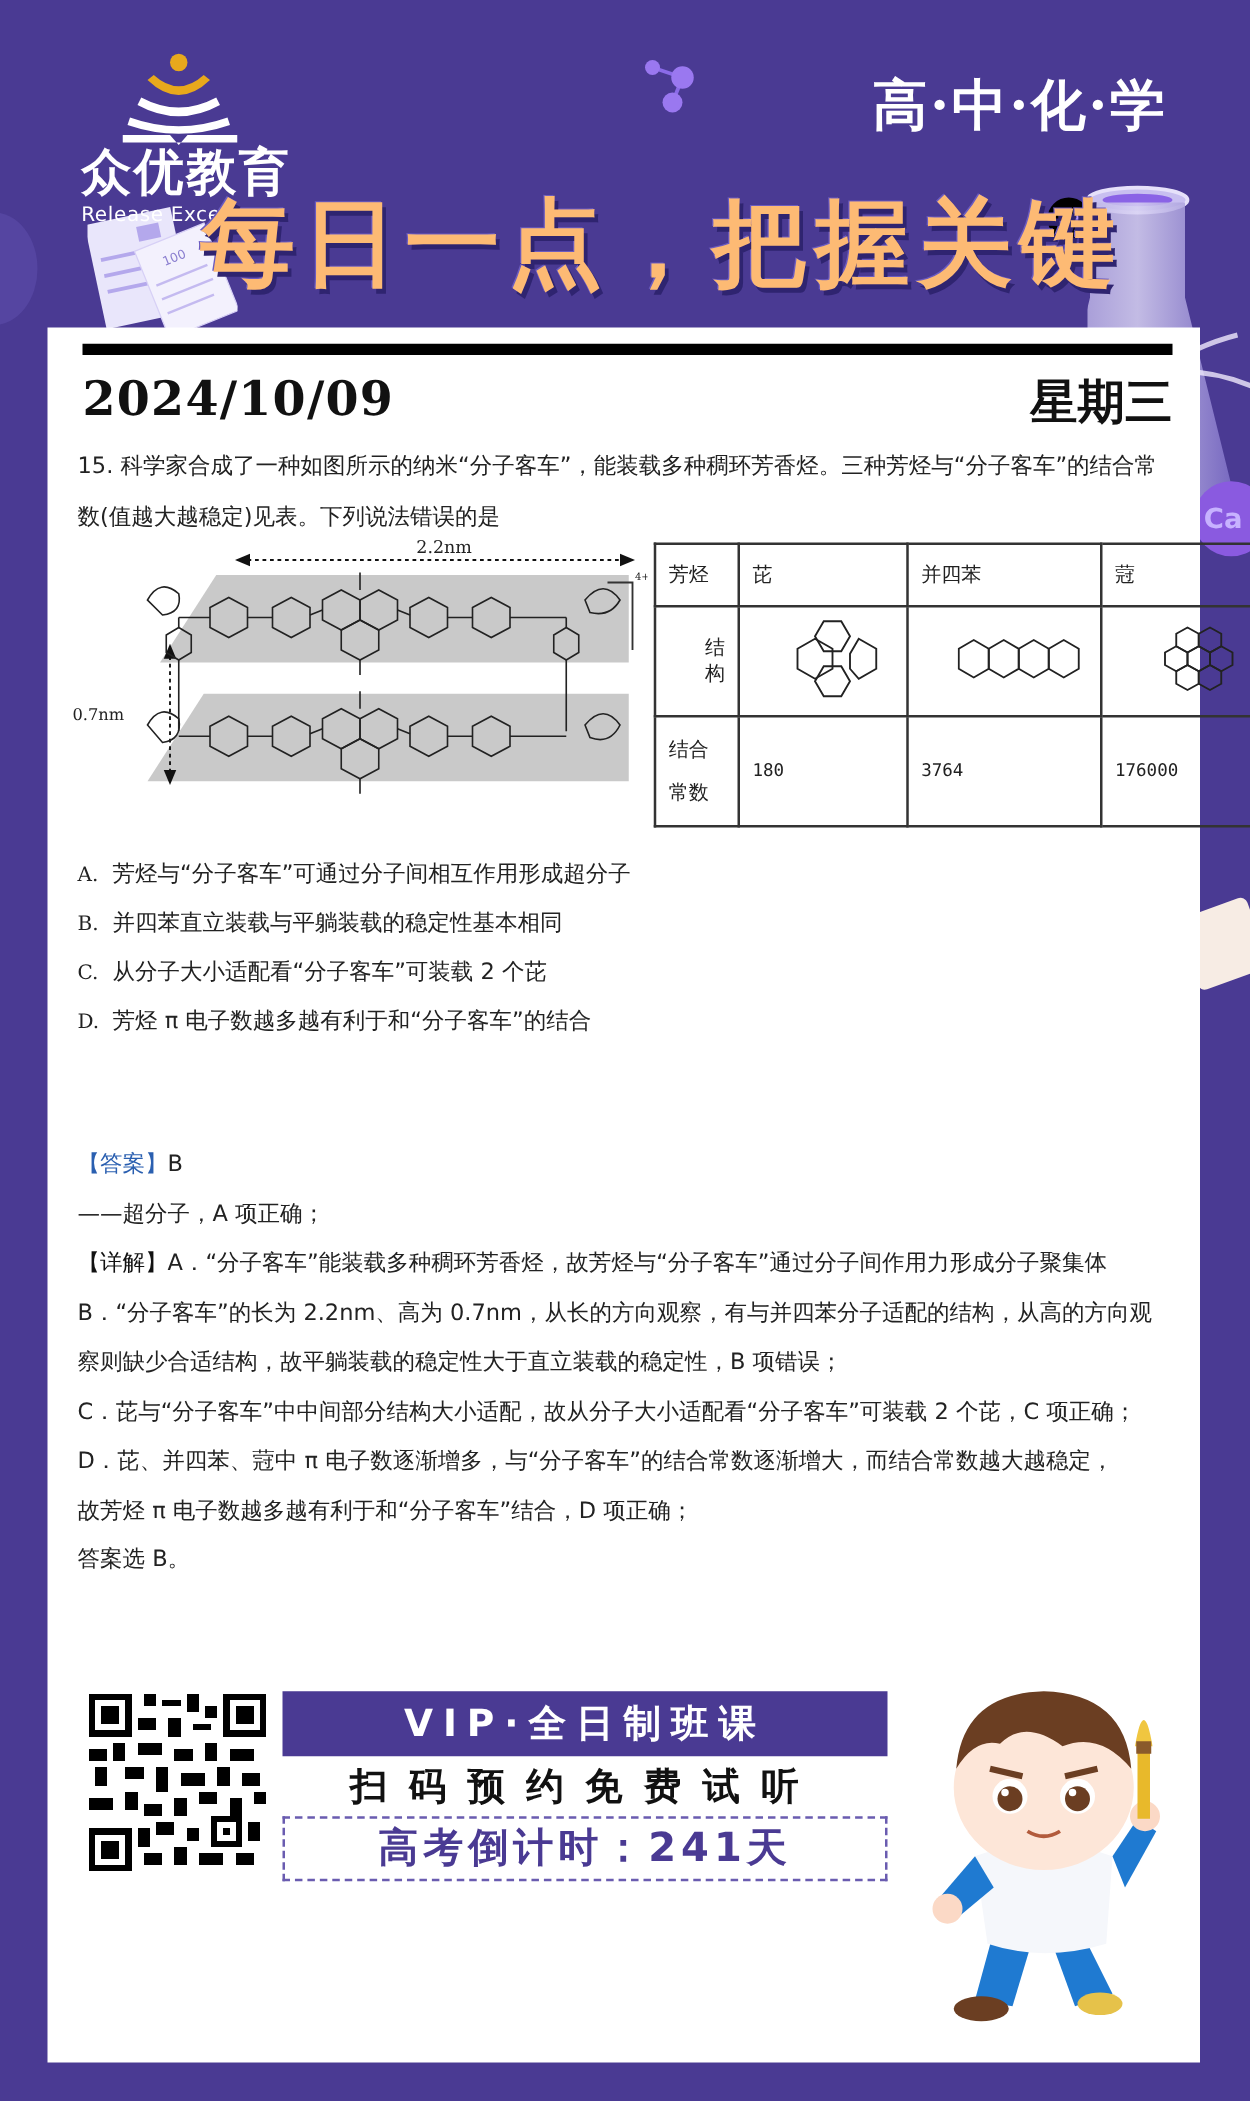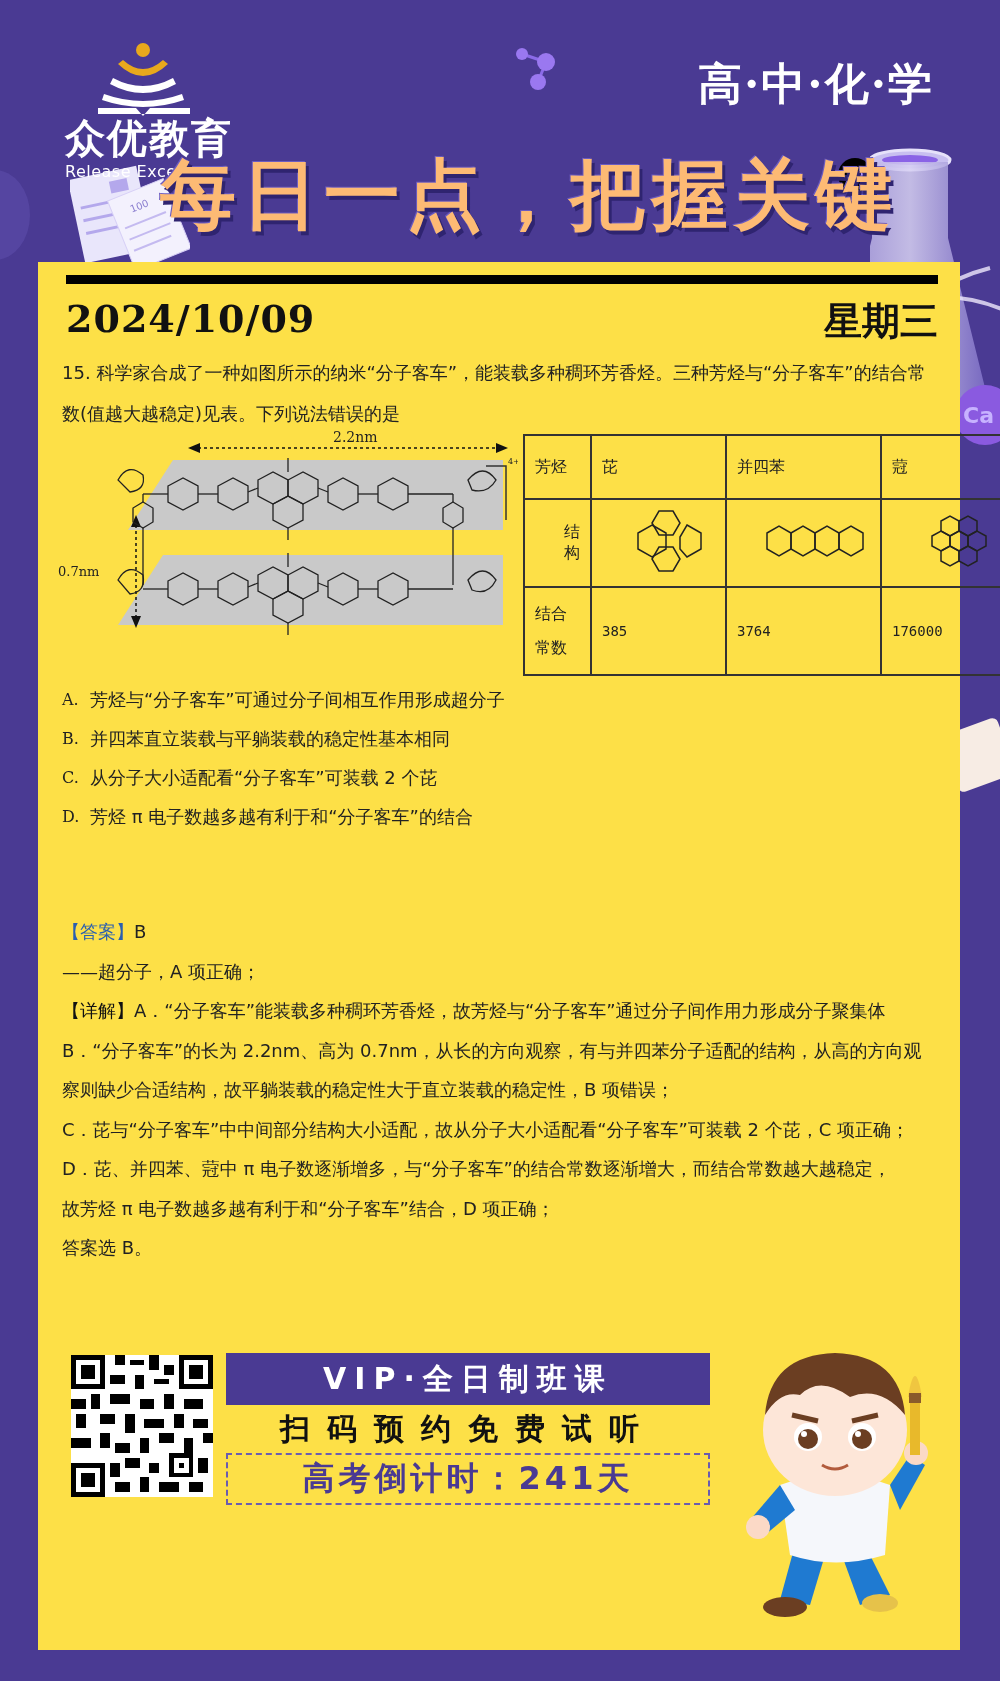--- a/index.html
+++ b/index.html
@@ -30,21 +30,21 @@
   .papers { position: absolute; left: 70px; top: 155px; }
   .flask { position: absolute; left: 870px; top: 148px; }
   .bubble { position: absolute; left: -40px; top: 170px; width: 70px; height: 90px; border-radius: 50%; background: #5a4aa6; opacity: .7; }
   .fe-ball { position: absolute; left: 838px; top: 158px; width: 34px; height: 34px; border-radius: 50%; background: #000000; color: #b99bff; font-size: 14px; font-weight: bold; display: flex; align-items: center; justify-content: center; }
   .ca-ball { position: absolute; left: 955px; top: 385px; width: 60px; height: 60px; border-radius: 50%; background: #8a5ae0; color: #c7b2ff; font-size: 22px; font-weight: bold; display: flex; align-items: center; padding-left: 8px; }
   .paper-right { position: absolute; left: 948px; top: 725px; width: 60px; height: 60px; background: #f7ece4; transform: rotate(-20deg); border-radius: 6px; }
 
   
   .card {
     position: absolute; left: 38px; top: 262px; width: 922px; height: 1388px;
-    background: #fde047;
+    background: #ffffff;
   }
   .rule { position: absolute; left: 28px; top: 13px; width: 872px; height: 9px; background: #000; }
   .date {
     position: absolute; left: 28px; top: 34px;
     font-family: "DejaVu Serif", "Liberation Serif", serif;
     font-size: 38px; font-weight: bold; letter-spacing: 1px;
   }
   .weekday {
     position: absolute; right: 22px; top: 34px;
     font-family: "DejaVu Serif", "Liberation Serif", serif;
@@ -54,21 +54,21 @@
     position: absolute; left: 24px; top: 90px; width: 880px;
     font-size: 18px; line-height: 41px; color: #222;
   }
   .figure { position: absolute; left: 20px; top: 168px; width: 460px; height: 215px; }
 
   table.arene {
     position: absolute; left: 485px; top: 172px; border-collapse: collapse;
     font-size: 16px; color: #222;
   }
   table.arene td { border: 2px solid #333; padding: 0 10px; vertical-align: middle; }
-  table.arene tr.r1 td { height: 64px; margin-top: 12px; }
+  table.arene tr.r1 td { height: 50px; margin-top: 12px; }
   table.arene tr.r2 td { height: 88px; padding-left: 39px; }
   table.arene tr.r3 td { height: 88px; line-height: 34px; }
   .c1 { width: 70px; } .c2 { width: 102px; } .c3 { width: 123px; } .c4 { width: 92px; }
   .num { font-family: "DejaVu Sans Mono", "Liberation Mono", monospace; font-size: 14px; }
 
   .options { position: absolute; left: 24px; top: 418px; font-size: 18px; color: #222; }
   .option { height: 39px; line-height: 39px; display: flex; }
   .option .key { width: 28px; font-family: "DejaVu Serif", "Liberation Serif", serif; font-size: 16px; }
 
   .answer { position: absolute; left: 24px; top: 650px; width: 880px; font-size: 18px; line-height: 39.5px; color: #222; }
@@ -279,21 +279,21 @@
             <polygon points="29,30 38,25 47,30 47,40 38,45 29,40" transform="translate(-18,0)"></polygon>
             <polygon points="29,30 38,25 47,30 47,40 38,45 29,40" transform="translate(18,0)"></polygon>
             <polygon points="29,50 38,45 47,50 47,60 38,65 29,60" transform="translate(-9,-5)"></polygon>
             <polygon points="29,50 38,45 47,50 47,60 38,65 29,60" transform="translate(9,-5)"></polygon>
           </g>
         </svg>
       </td>
     </tr>
     <tr class="r3">
       <td>结合常数</td>
-      <td class="num">385</td>
+      <td class="num">180</td>
       <td class="num">3764</td>
       <td class="num">176000</td>
     </tr>
   </tbody>
     </table>
 
   <div class="options">
     <div class="option">
       <span class="key">A.</span>
       <span>芳烃与“分子客车”可通过分子间相互作用形成超分子</span>

